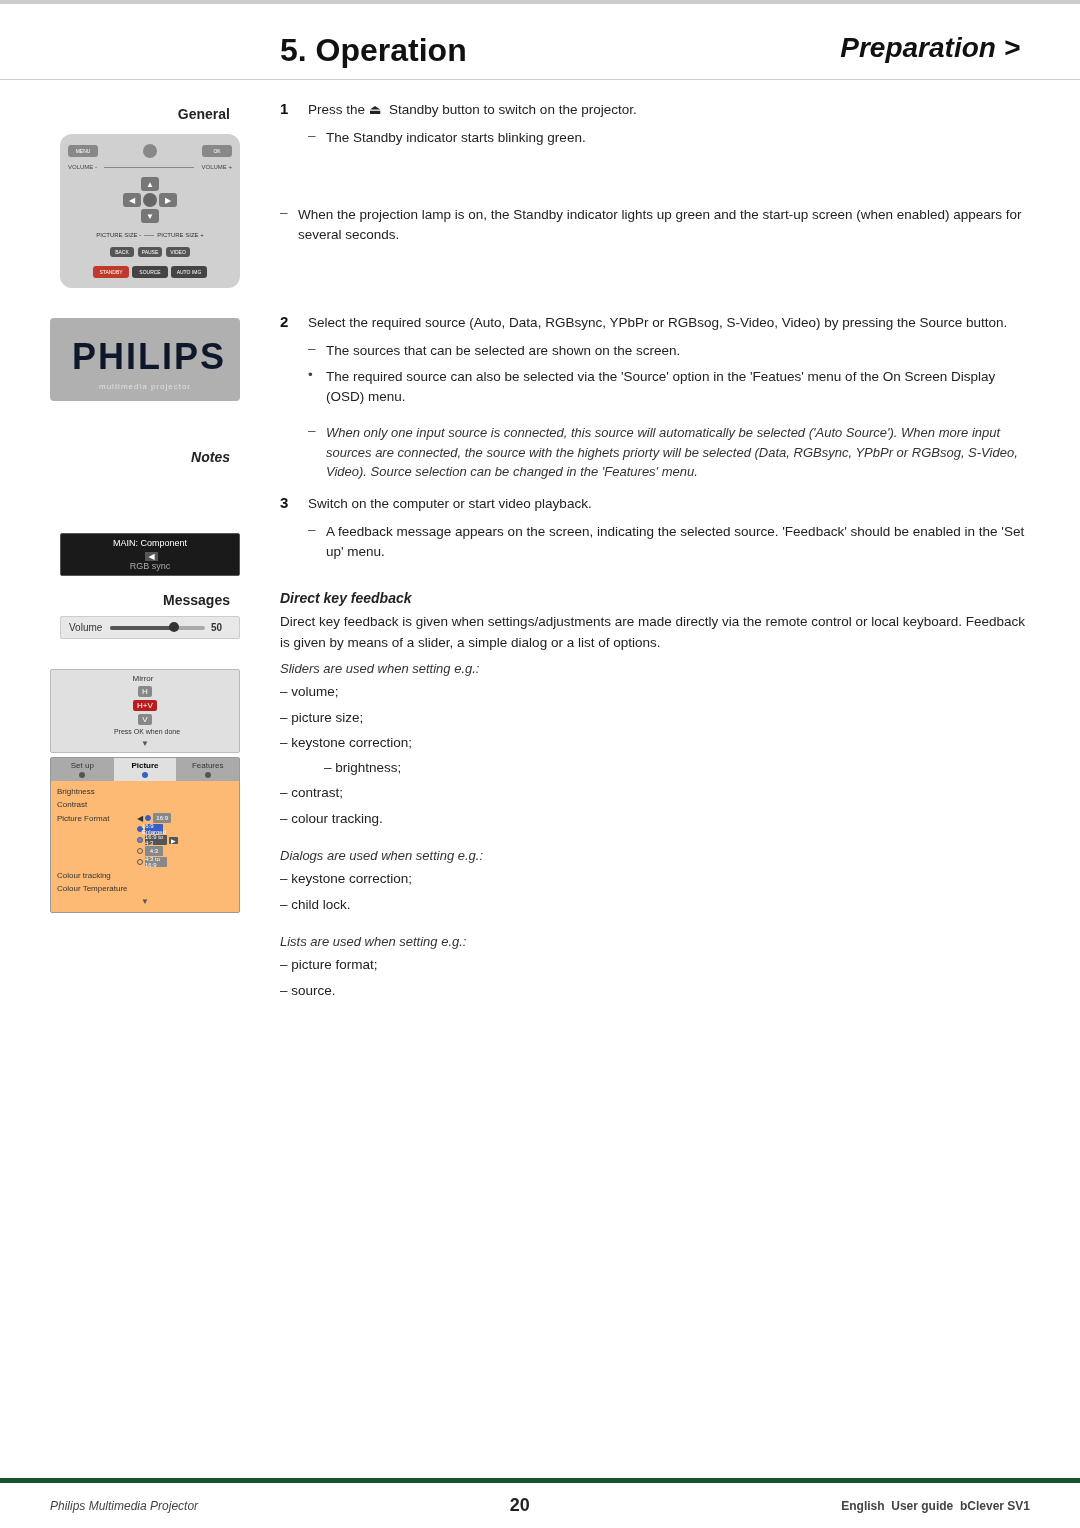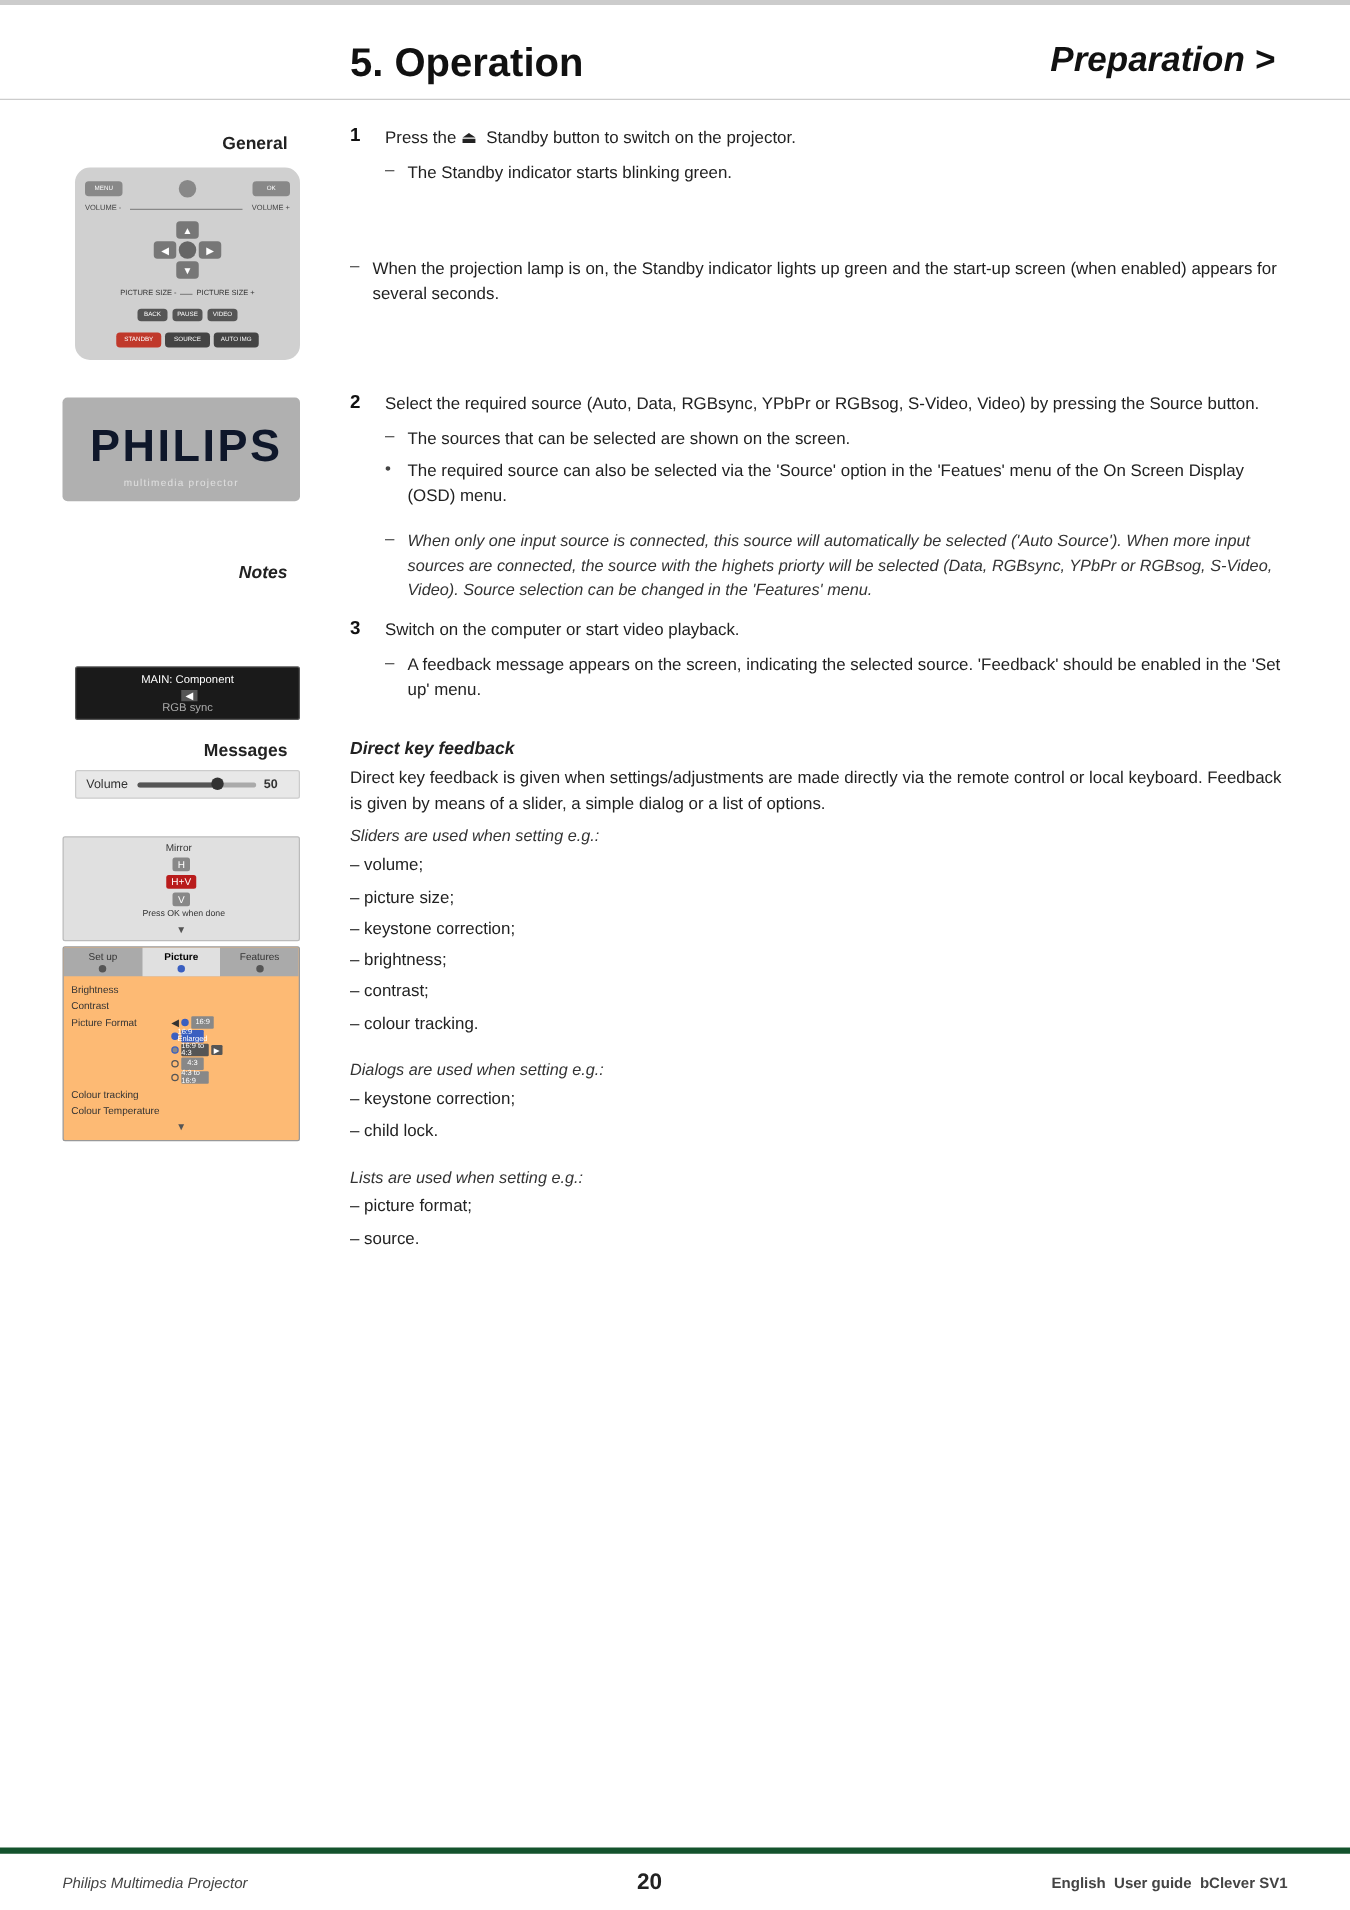--- a/index.html
+++ b/index.html
@@ -727,21 +727,21 @@
       <div class="italic-note" style="margin-bottom:4px;">Sliders are used when setting e.g.:</div>
       <div class="bullet-row" style="padding-left:0;">
         <span class="bullet-text">– volume;</span>
       </div>
       <div class="bullet-row" style="padding-left:0;">
         <span class="bullet-text">– picture size;</span>
       </div>
       <div class="bullet-row" style="padding-left:0;">
         <span class="bullet-text">– keystone correction;</span>
       </div>
-      <div class="bullet-row" style="padding-left:0;">
+      <div class="bullet-row" style="padding-left:0;margin-left:44px;">
         <span class="bullet-text">– brightness;</span>
       </div>
       <div class="bullet-row" style="padding-left:0;">
         <span class="bullet-text">– contrast;</span>
       </div>
       <div class="bullet-row" style="padding-left:0;">
         <span class="bullet-text">– colour tracking.</span>
       </div>
 
       <div class="spacer-sm"></div>

